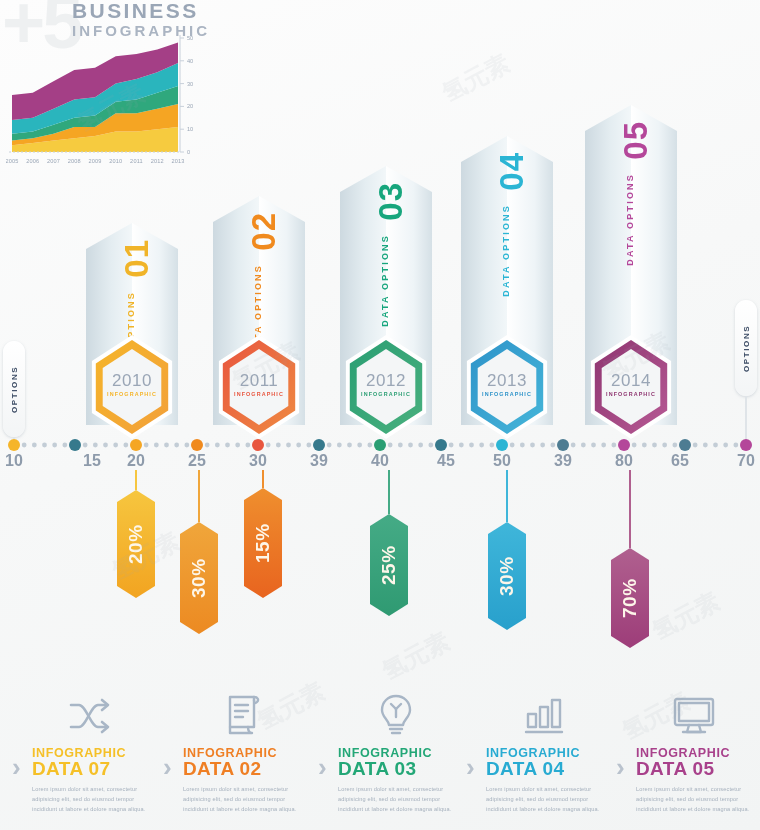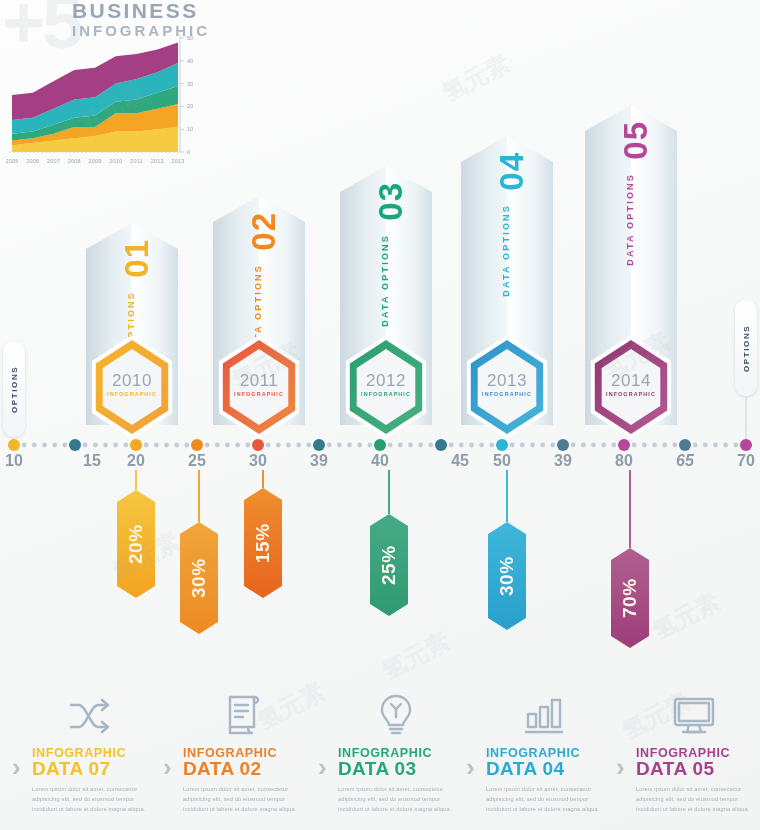--- a/index.html
+++ b/index.html
@@ -374,25 +374,25 @@
     </svg>
   </div>
   <div id="tlnums">
       <div class="tlnum" style="left: 0px; width: 28px; text-align: center;">10</div>
       <div class="tlnum" style="left: 78px; width: 28px; text-align: center;">15</div>
       <div class="tlnum" style="left: 122px; width: 28px; text-align: center;">20</div>
       <div class="tlnum" style="left: 183px; width: 28px; text-align: center;">25</div>
       <div class="tlnum" style="left: 244px; width: 28px; text-align: center;">30</div>
       <div class="tlnum" style="left: 305px; width: 28px; text-align: center;">39</div>
       <div class="tlnum" style="left: 366px; width: 28px; text-align: center;">40</div>
-      <div class="tlnum" style="left: 441px; width: 28px; text-align: right;">45</div>
+      <div class="tlnum" style="left: 432px; width: 28px; text-align: center;">45</div>
       <div class="tlnum" style="left: 488px; width: 28px; text-align: center;">50</div>
       <div class="tlnum" style="left: 549px; width: 28px; text-align: center;">39</div>
       <div class="tlnum" style="left: 610px; width: 28px; text-align: center;">80</div>
-      <div class="tlnum" style="left: 671px; width: 28px; text-align: center; font-style: italic;">65</div>
+      <div class="tlnum" style="left: 671px; width: 28px; text-align: left;">65</div>
       <div class="tlnum" style="left: 732px; width: 28px; text-align: center;">70</div>
     </div>
 
   <div id="ribbons">
       <div class="ribbon" style="left: 117px; top: 470px; height: 128px;">
         <div class="stem" style="height: 20px; background: rgb(246, 198, 63);"></div>
         <svg width="38" height="108" style="position: absolute; left: 0px; top: 20px;">
           <defs>
             <linearGradient id="rg0" x1="0" y1="0" x2="0" y2="1">
               <stop offset="0%" stop-color="#f6c63f"></stop>

